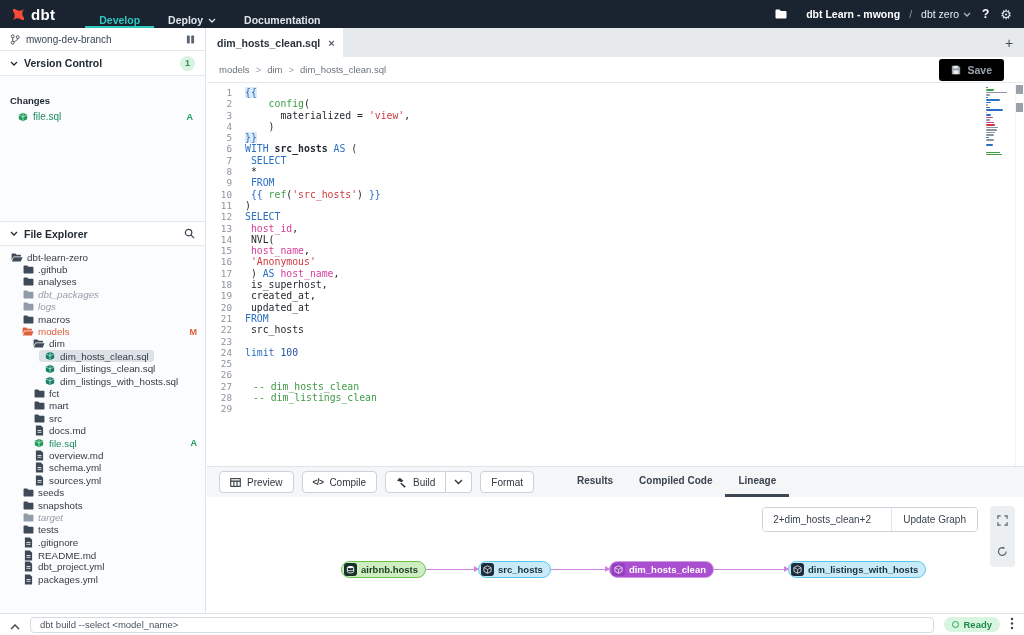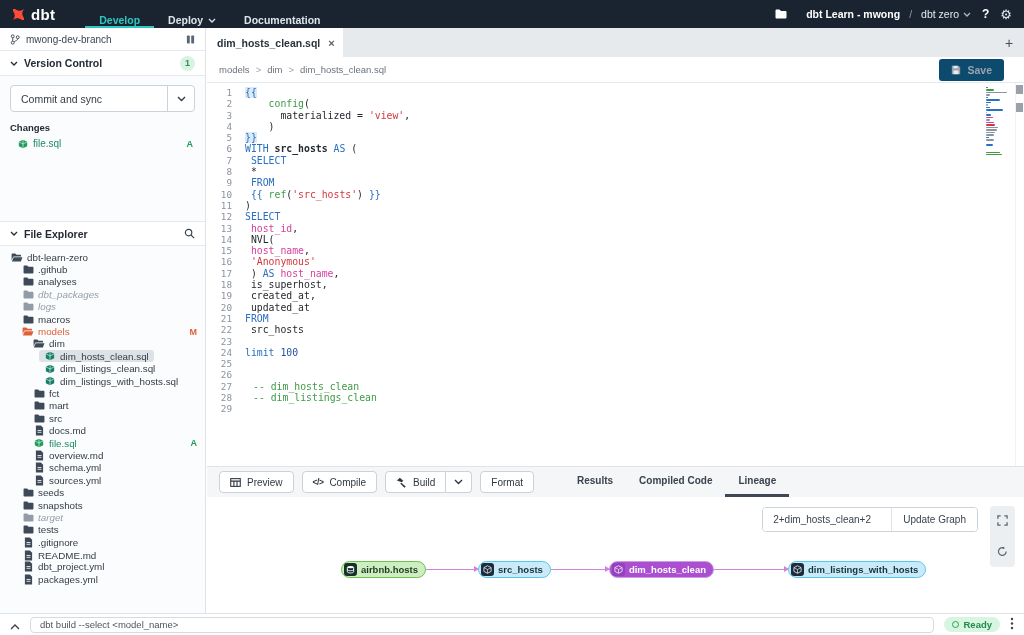--- a/index.html
+++ b/index.html
@@ -47,21 +47,21 @@
   .tico { display:flex; width:12px; justify-content:center; flex:none; }
 
   
   .main { position:absolute; left:207px; top:28px; right:0; bottom:22px; display:flex; flex-direction:column; background:#fff; }
   .tabbar { height:29px; background:#e7eaed; display:flex; flex:none; }
   .tab { width:136px; background:#fff; display:flex; align-items:center; padding:0 10px; font-size:10.5px; color:#2a323c; font-weight:bold; gap:8px; }
   .tab-close { margin-left:auto; color:#555e68; font-size:11px; cursor:pointer; }
   .tab-plus { margin-left:auto; width:30px; display:flex; align-items:center; justify-content:center; color:#444d57; font-size:14px; cursor:pointer; }
   .crumb-row { height:26px; flex:none; background:#fff; border-bottom:1px solid #e5e8ec; display:flex; align-items:center; padding:0 12px; font-size:9.5px; color:#6a737d; gap:6px; }
   .crumb-sep { color:#9aa3ad; }
-  .save-btn { margin-left:auto; margin-right:8px; height:22px; background:#0c4a6e; color:#9aa3ad; border:none; border-radius:3px; padding:0 12px; display:flex; align-items:center; gap:6px; font-size:10.5px; font-weight:bold; }
+  .save-btn { margin-left:auto; margin-right:8px; height:22px; background:#000000; color:#9aa3ad; border:none; border-radius:3px; padding:0 12px; display:flex; align-items:center; gap:6px; font-size:10.5px; font-weight:bold; }
 
   .editor { flex:1; position:relative; display:flex; overflow:hidden; font-family:"DejaVu Sans Mono", monospace; }
   .gutter { width:32px; flex:none; padding:4px 7px 0 0; text-align:right; color:#8a93a0; font-size:9.3px; line-height:11.3px; }
   .codepane { flex:1; padding:4px 0 0 6px; font-size:9.8px; line-height:11.3px; white-space:pre; color:#24292e; overflow:hidden; }
   .codepane .kw { color:#2a6fc2; }
   .codepane .fn { color:#3f9b45; }
   .codepane .str { color:#d1383d; }
   .codepane .field { color:#d6409b; }
   .codepane .cmt { color:#3f9b45;margin-left:8px; }
   .codepane .num { color:#24539e; }
@@ -168,28 +168,20 @@
 
   <div class="sec-header">
     <svg width="8" height="5" viewBox="0 0 8 5">
         <path d="M1 1 L4 4 L7 1" fill="none" stroke="#222b35" stroke-width="1.3"></path>
       </svg>
     <span>Version Control</span>
     <span class="vc-badge">1</span>
   </div>
 
   <div class="vc-body">
-    <div class="commit-btn">
-      <span class="commit-main">Commit and sync</span>
-      <span class="commit-caret">
-        <svg width="9" height="6" viewBox="0 0 9 6">
-            <path d="M1 1 L4.5 4.5 L8 1" fill="none" stroke="#333c46" stroke-width="1.4"></path>
-          </svg>
-      </span>
-    </div>
     <div class="changes-label">Changes</div>
     <div class="change-row">
       <svg width="10" height="10" viewBox="0 0 12 12">
           <path d="M6 .8 L11 3.4 V8.6 L6 11.2 L1 8.6 V3.4 Z" fill="#1e9c5a"></path>
           <path d="M6 .8 V6 M6 6 L1 3.4 M6 6 L11 3.4 M6 6 V11.2" stroke="#fff" stroke-width=".7" fill="none"></path>
         </svg>
       <span>file.sql</span>
       <span class="st">A</span>
     </div>
   </div>

